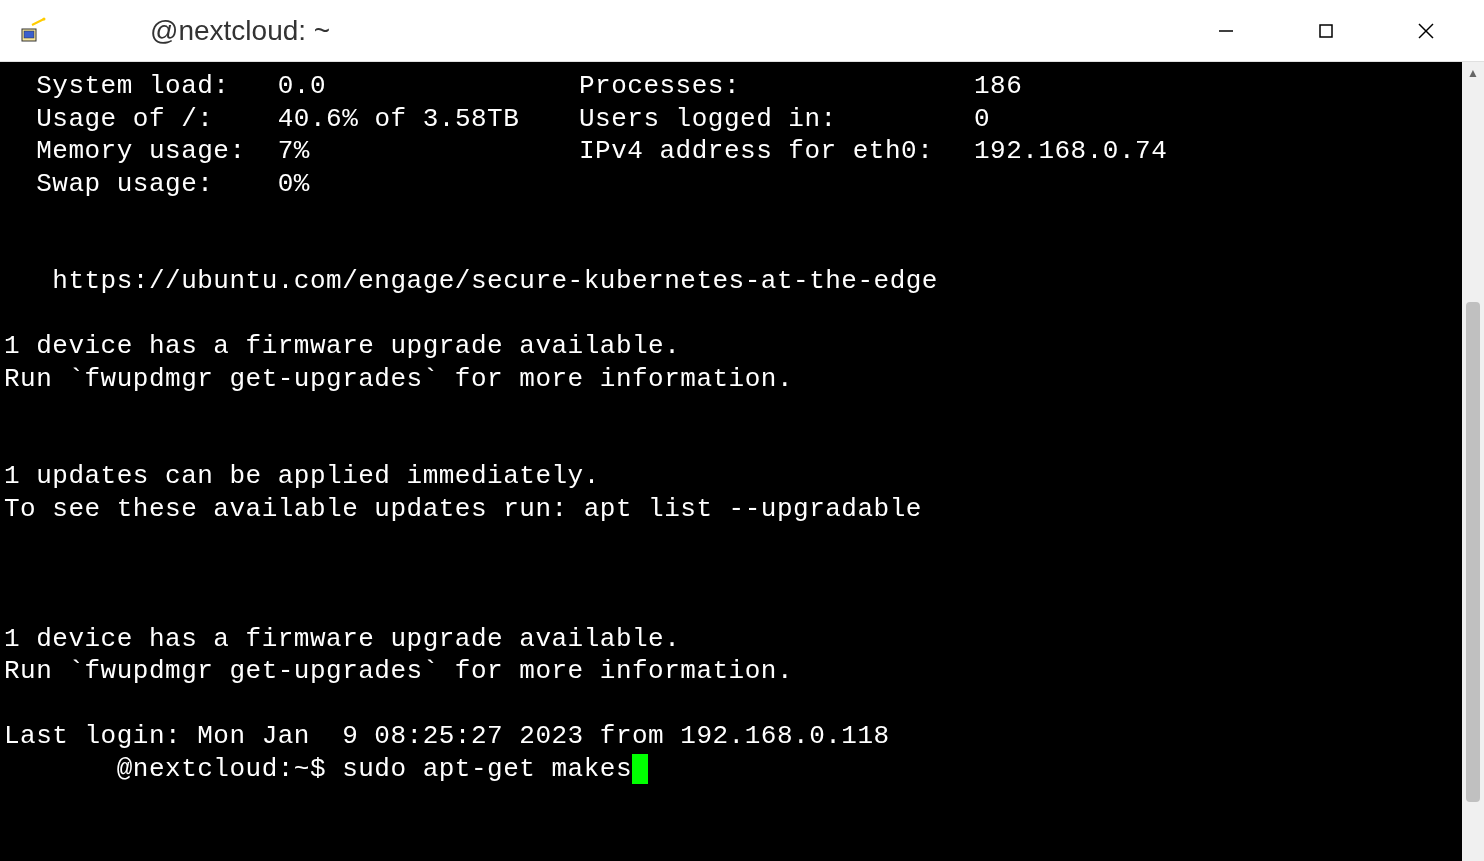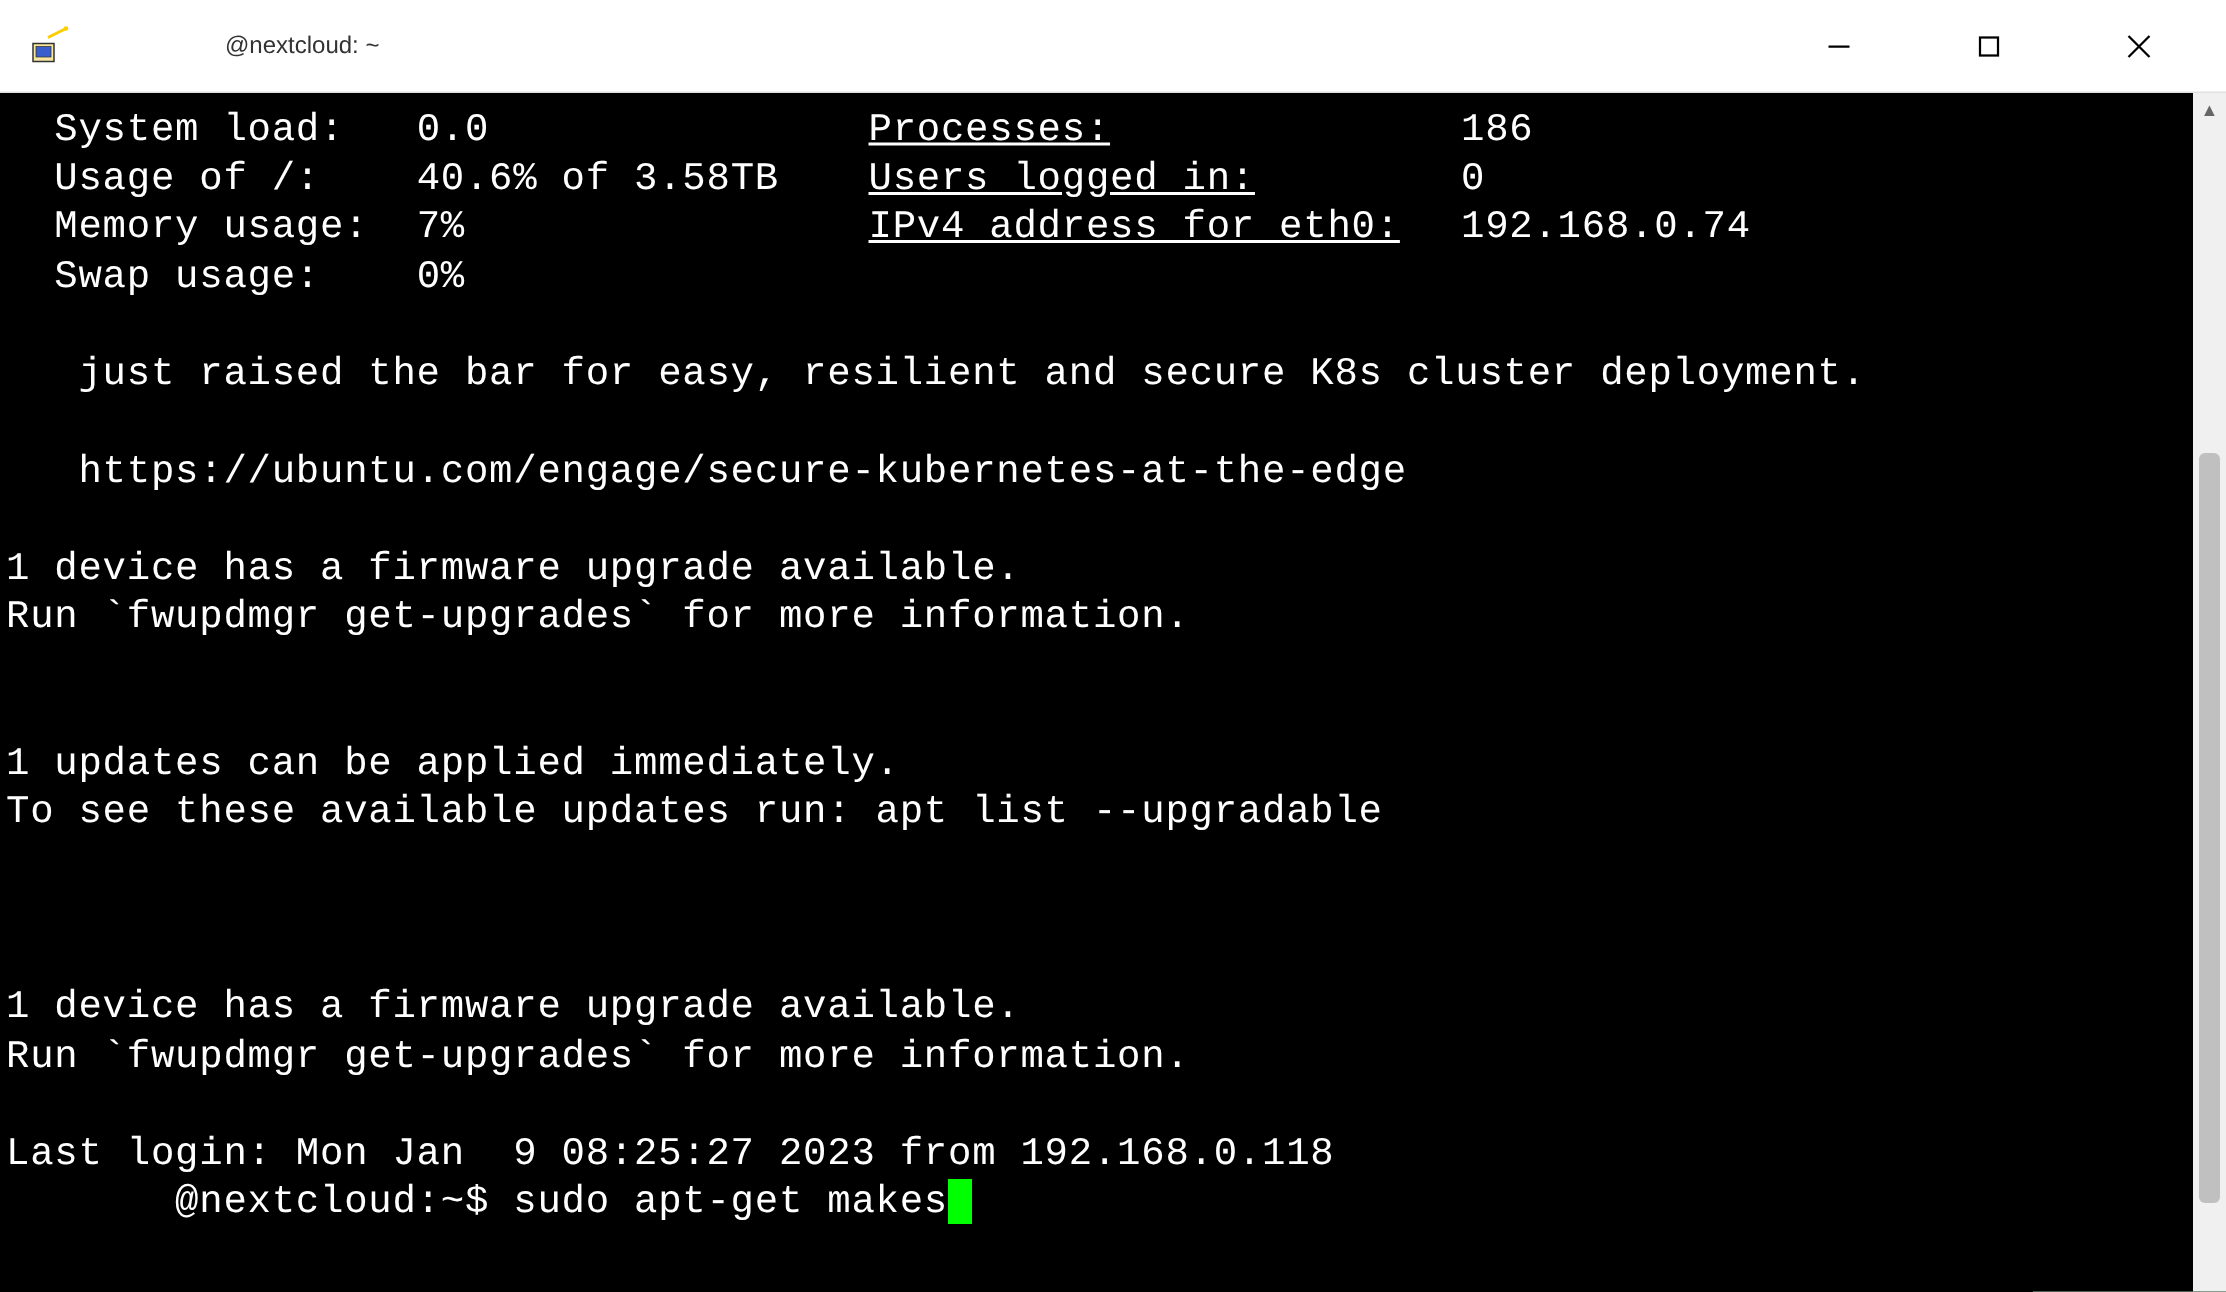--- a/index.html
+++ b/index.html
@@ -27,21 +27,21 @@
     .titlebar-icon {
       width: 32px;
       height: 32px;
       margin-left: 10px;
       display: flex;
       align-items: center;
       justify-content: center;
     }
     .titlebar-title {
       margin-left: 100px;
-      font-size: 16px;
+      font-size: 28px;
       color: #333;
       text-align: right;
     }
     .titlebar-spacer {
       flex: 1;
     }
     .win-controls {
       display: flex;
       gap: 0;
     }
@@ -105,21 +105,21 @@
       display: inline-block;
       width: 16px;
       height: 30px;
       background: #00ff00;
       vertical-align: text-bottom;
     }
     .statline {
       display: flex;
     }
     .statcol1 { width: 575px; }
-    .statcol2l { display: inline-block; width: 395px; text-decoration: underline; }
+    .statcol2l { display: inline-block; width: 395px; }
   </style>
 </head>
 <body>
 
 <div class="titlebar">
   <div class="titlebar-icon">
     <svg width="28" height="28" viewBox="0 0 28 28">
       <rect x="2" y="12" width="14" height="12" fill="#f5e6a0" stroke="#333" stroke-width="1"></rect>
       <rect x="4" y="14" width="10" height="7" fill="#3a5fcd" stroke="#333" stroke-width="0.5"></rect>
       <line x1="12" y1="8" x2="24" y2="2" stroke="#ffcc00" stroke-width="2"></line>
@@ -143,21 +143,21 @@
       <svg width="18" height="18" viewBox="0 0 18 18">
           <line x1="2" y1="2" x2="16" y2="16"></line>
           <line x1="16" y1="2" x2="2" y2="16"></line>
         </svg>
     </button>
   </div>
 </div>
 
 <div class="terminal-wrap">
   <div class="terminal"><div class="statline"><span class="statcol1"><span>  System load:</span>   <span>0.0</span></span><span class="statcol2l">Processes:</span> <span>186</span></div><div class="statline"><span class="statcol1"><span>  Usage of /:</span>    <span>40.6% of 3.58TB</span></span><span class="statcol2l">Users logged in:</span> <span>0</span></div><div class="statline"><span class="statcol1"><span>  Memory usage:</span>  <span>7%</span></span><span class="statcol2l">IPv4 address for eth0:</span> <span>192.168.0.74</span></div><div><span>  Swap usage:</span>    <span>0%</span></div>
-<div>   just raised the bar for easy, resilient and secure K8s cluster deployment.</div>
+
 <div>   https://ubuntu.com/engage/secure-kubernetes-at-the-edge</div>
 <div>1 device has a firmware upgrade available.</div><div>Run `fwupdmgr get-upgrades` for more information.</div>
 
 <div>1 updates can be applied immediately.</div><div>To see these available updates run: apt list --upgradable</div>
 
 
 <div>1 device has a firmware upgrade available.</div><div>Run `fwupdmgr get-upgrades` for more information.</div>
 <div>Last login: Mon Jan  9 08:25:27 2023 from 192.168.0.118</div><span>       @nextcloud:~$ </span><span>sudo apt-get makes</span><span class="cursor"></span></div>
   <div class="scrollbar">
     <div class="scroll-arrow">▲</div>

